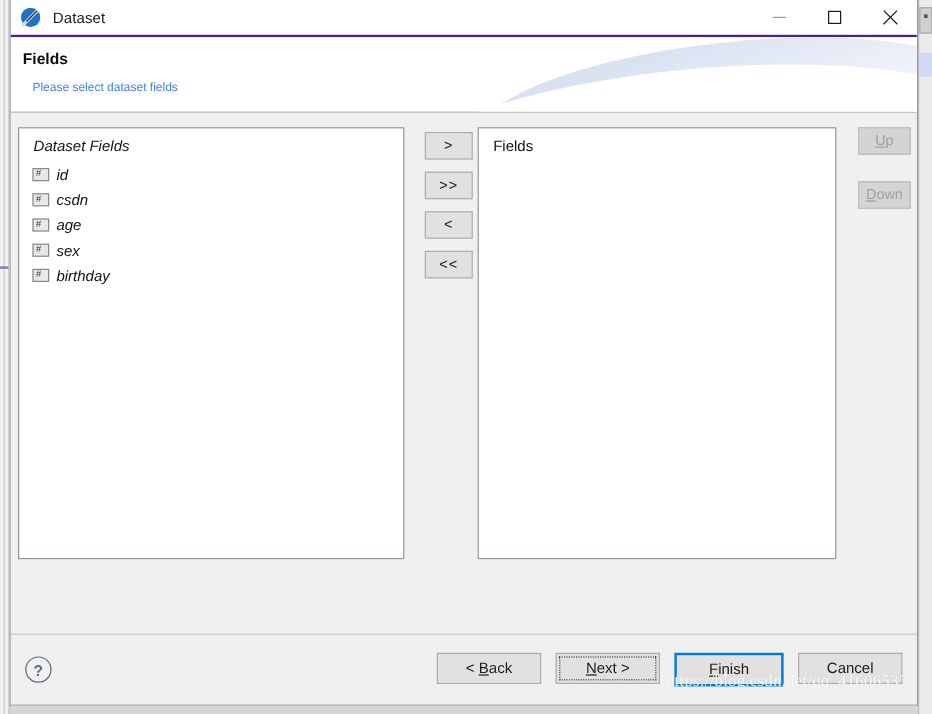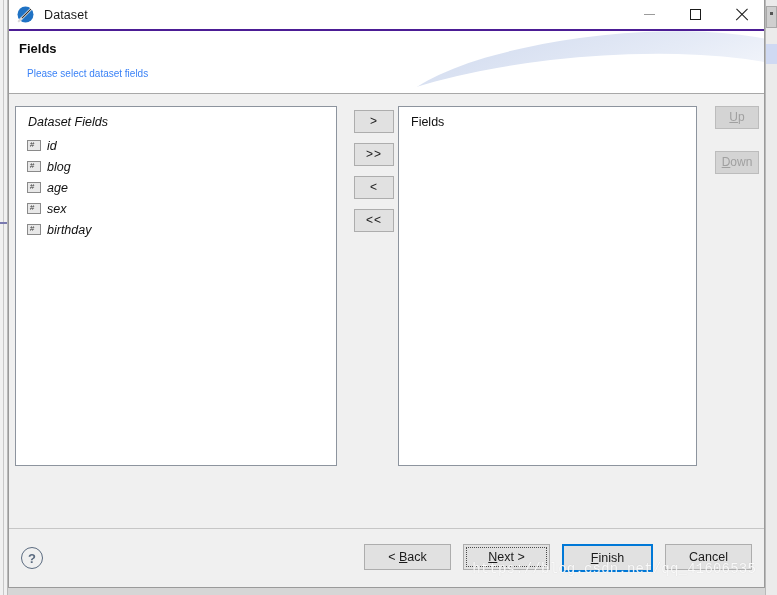--- a/index.html
+++ b/index.html
@@ -319,21 +319,21 @@
   
   #watermark {
     position: absolute;
     right: 8px;
     bottom: 10px;
     font-size: 14px;
     color: rgba(255,255,255,.88);
     letter-spacing: .2px;
     pointer-events: none;
     text-shadow: 0 0 1px rgba(150,150,150,.35);
-    font-family: Liberation Mono, monospace;
+    font-family: Liberation Serif, serif;
   }
 </style>
 </head>
 <body>
 
 <div id="bg-left-strip">
   <div class="inner-line"></div>
 </div>
 <div id="bg-left-accent"></div>
 <div id="bg-right-strip"></div>
@@ -378,21 +378,21 @@
 
     <div class="listbox" id="list-left">
       <div class="list-head">Dataset Fields</div>
       <div class="list-items" id="left-items">
           <div class="list-item">
             <span class="field-icon"><span>#</span></span>
             <span>id</span>
           </div>
           <div class="list-item">
             <span class="field-icon"><span>#</span></span>
-            <span>blog</span>
+            <span>csdn</span>
           </div>
           <div class="list-item">
             <span class="field-icon"><span>#</span></span>
             <span>age</span>
           </div>
           <div class="list-item">
             <span class="field-icon"><span>#</span></span>
             <span>sex</span>
           </div>
           <div class="list-item">

